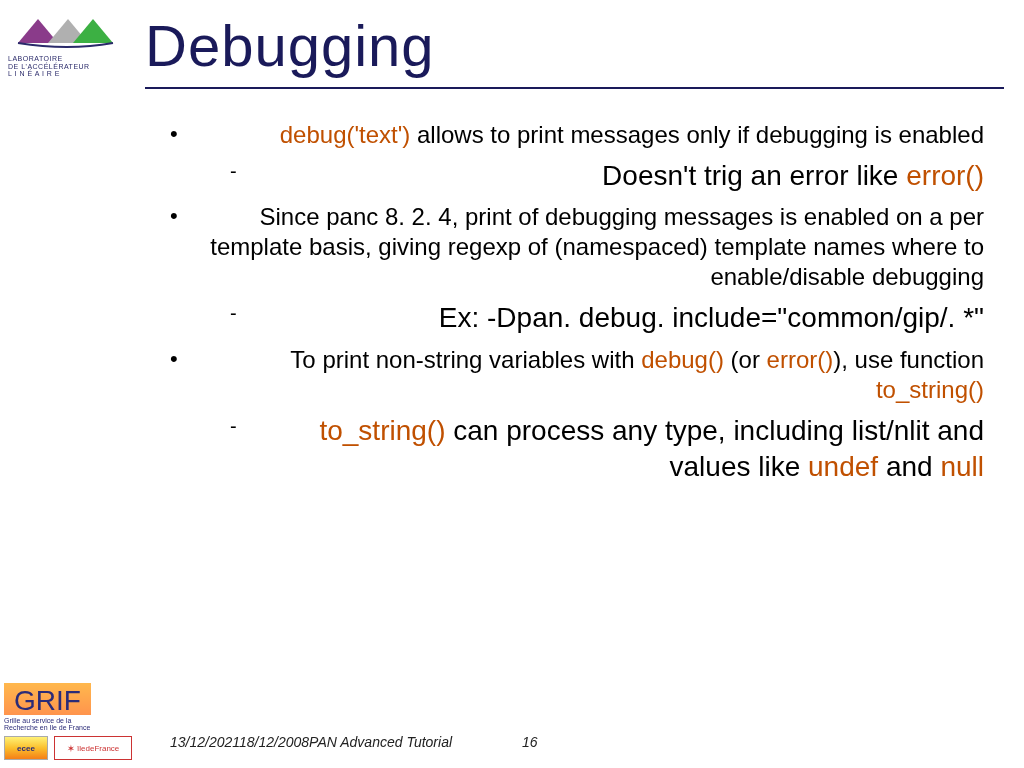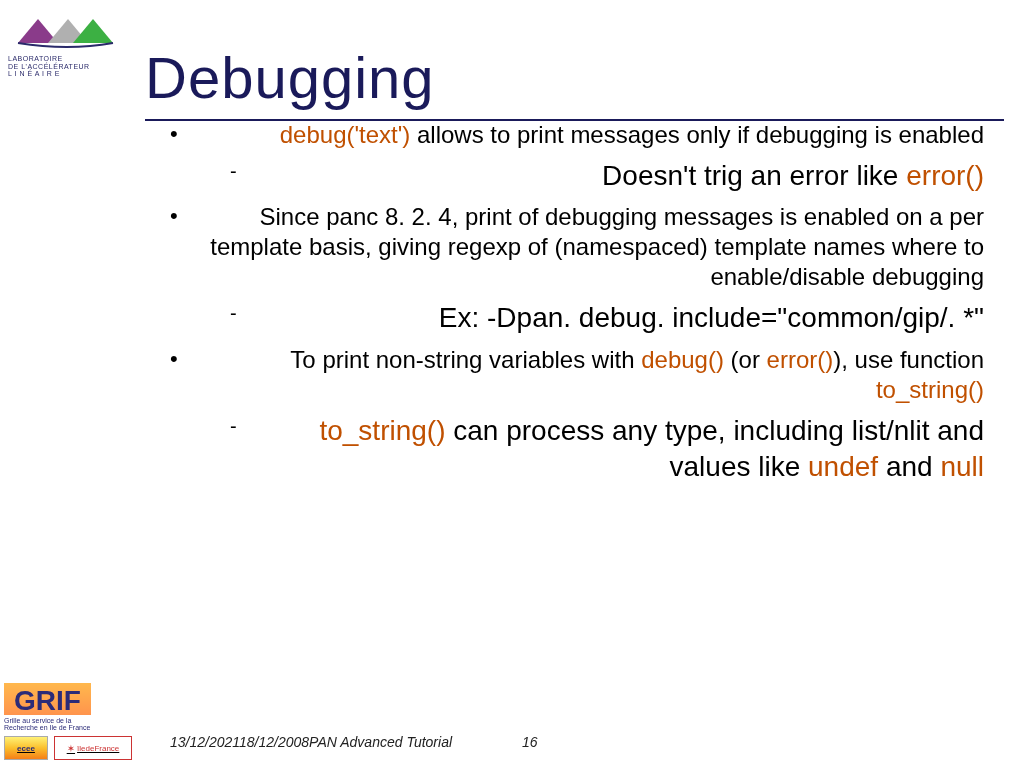--- a/index.html
+++ b/index.html
@@ -34,21 +34,20 @@
     line-height: 1.1;
     margin-top: 2px;
   }
   .title-wrap {
     position: absolute;
     top: 12px;
     left: 145px;
     right: 20px;
     border-bottom: 2px solid #1a1a5a;
     padding-bottom: 8px;
-    margin-top: 32px;
   }
   .title {
     font-size: 58px;
     color: #1a1a5a;
     font-weight: normal;
     letter-spacing: 1px;
   }
   .content {
     position: absolute;
     top: 120px;
@@ -91,21 +90,21 @@
   }
   .kw { color: #c05000; }
   .bottom-logos {
     position: absolute;
     bottom: 8px;
     left: 4px;
     width: 140px;
   }
   .grif {
     font-size: 28px;
-    font-weight: bold;
+    font-weight: normal;
     color: #2b2b78;
     background: linear-gradient(#ffb84d 0%, #ff944d 100%);
     display: inline-block;
     padding: 4px 10px 0 10px;
     position: relative;
     line-height: 1;
   }
   .grif-pattern {
     position: absolute;
     inset: 0;
@@ -118,21 +117,20 @@
     font-size: 7px;
     color: #2b2b78;
     line-height: 1.1;
     margin-top: 2px;
   }
   .bottom-row {
     display: flex;
     align-items: center;
     gap: 6px;
     margin-top: 4px;
-    text-decoration: underline;
   }
   .ecee-badge {
     width: 44px;
     height: 24px;
     background: linear-gradient(180deg,#fff176 0%, #fbc02d 50%, #f57f17 100%);
     border: 1px solid #aaa;
     display: flex;
     align-items: center;
     justify-content: center;
     font-size: 8px;

